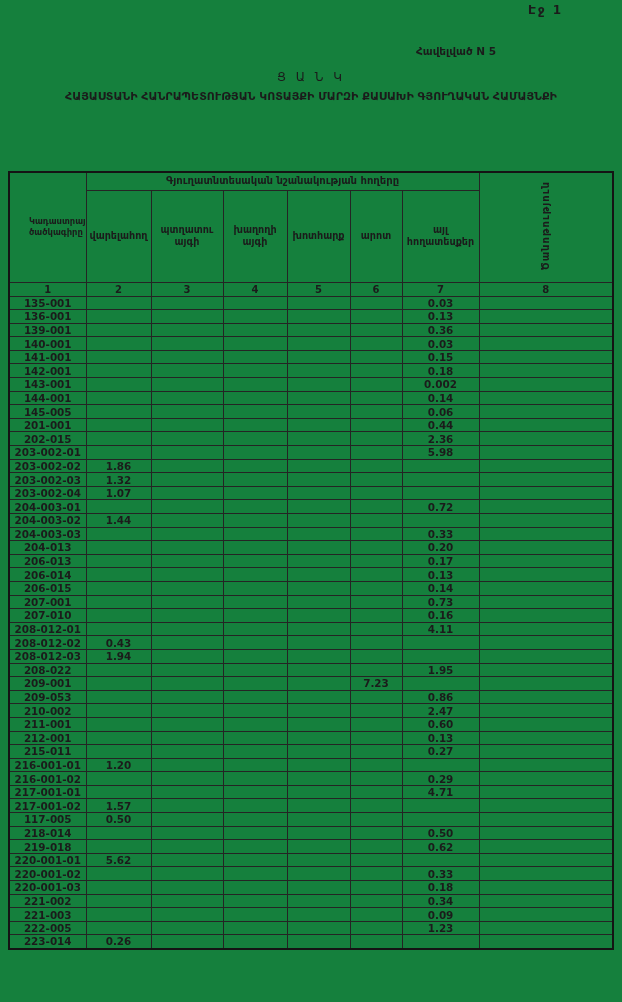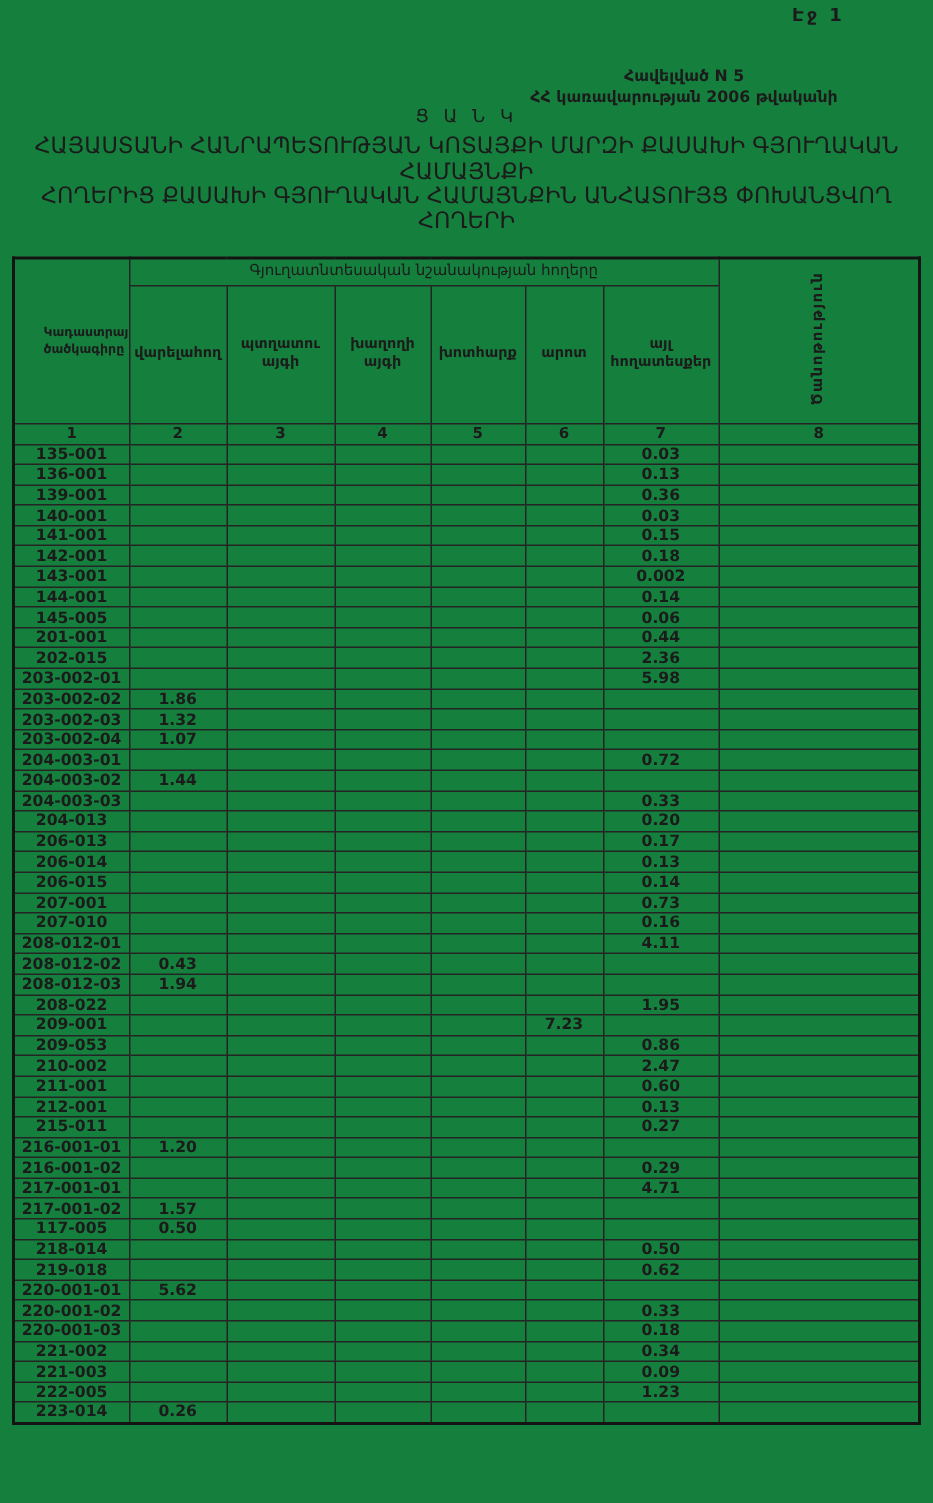--- a/index.html
+++ b/index.html
@@ -41,40 +41,40 @@
     font-size: 12px;
     font-weight: normal;
     letter-spacing: 3px;
   }
   .subtitle {
     position: absolute;
     top: 89px;
     left: 4px;
     width: 614px;
     text-align: center;
-    font-size: 15px;
-    font-weight: normal;
+    font-size: 11px;
+    font-weight: bold;
     line-height: 16.5px;
   }
   table.land {
     position: absolute;
     top: 171px;
     left: 8px;
     width: 604px;
     border-collapse: collapse;
     table-layout: fixed;
     border: 2px solid #141414;
   }
   table.land th, table.land td {
     border: 1px solid #242424;
     overflow: hidden;
     text-align: center;
     color: #1b1b1b;
   }
-  th.group-h { font-size: 10px; font-weight: normal; height: 18px; line-height: 16px; white-space: nowrap; }
+  th.group-h { font-size: 10px; font-weight: bold; height: 18px; line-height: 16px; white-space: nowrap; }
   th.col1-h  { font-size: 8.4px; font-weight: bold; line-height: 11px; padding: 19px; }
   .row-b th  { font-size: 9.6px; font-weight: bold; line-height: 12px; height: 92px; vertical-align: middle; padding: 1px; }
   th.note-h  { vertical-align: middle; }
   .vtext {
     display: inline-block;
     writing-mode: vertical-rl;
     transform: rotate(180deg);
     font-size: 10px;
     font-weight: bold;
     letter-spacing: 1px;
@@ -91,28 +91,26 @@
 </style>
 </head>
 <body>
 
 <div class="page">
 
   <div class="page-num">Էջ 1</div>
 
   <div class="appendix">
     <div>Հավելված N 5</div>
-    <div>ՀՀ կառավարության 2006 թվականի</div>
   </div>
 
   <div class="doc-title">Ց Ա Ն Կ</div>
 
   <div class="subtitle">
     <div>ՀԱՅԱՍՏԱՆԻ ՀԱՆՐԱՊԵՏՈՒԹՅԱՆ ԿՈՏԱՅՔԻ ՄԱՐԶԻ ՔԱՍԱԽԻ ԳՅՈՒՂԱԿԱՆ ՀԱՄԱՅՆՔԻ</div>
-    <div>ՀՈՂԵՐԻՑ ՔԱՍԱԽԻ ԳՅՈՒՂԱԿԱՆ ՀԱՄԱՅՆՔԻՆ ԱՆՀԱՏՈՒՅՑ ՓՈԽԱՆՑՎՈՂ ՀՈՂԵՐԻ</div>
   </div>
 
   <table class="land">
     <colgroup>
       <col style="width:77px">
         <col style="width:65px">
         <col style="width:72px">
         <col style="width:64px">
       <col style="width:63px">
         <col style="width:52px">

